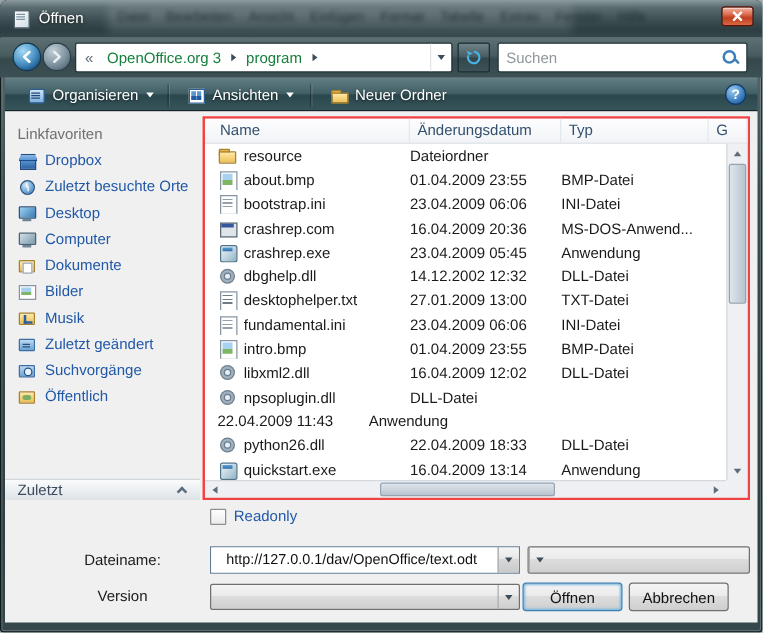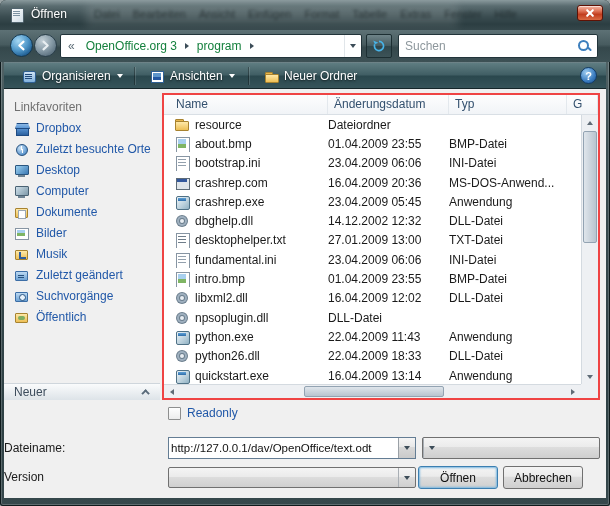--- a/index.html
+++ b/index.html
@@ -128,24 +128,24 @@
   .t-r{width:0;height:0;border-top:3.5px solid transparent;border-bottom:3.5px solid transparent;border-left:4px solid #5f6b76}
   .v-thumb{position:absolute;left:1px;top:16px;width:14px;height:112px;border-radius:2px;cursor:pointer;
        background:linear-gradient(90deg,#dfe5eb,#b9c4cf);border:1px solid #93a3b2}
   .h-thumb{position:absolute;top:1px;left:140px;width:140px;height:11px;border-radius:2px;cursor:pointer;
        background:linear-gradient(180deg,#dfe5eb,#b9c4cf);border:1px solid #93a3b2}
   
   .form{position:absolute;left:0;right:0;top:311px;height:98px}
   .ro{position:absolute;left:164px;top:6px;display:flex;align-items:flex-end;cursor:pointer}
   .cb{width:13px;height:13px;background:linear-gradient(#fefefe,#ececec);border:1px solid #8e8f8f;border-radius:1px;margin-right:6px}
   .ro-label{color:#2158a8}
-  .flabel{position:absolute;left:0;width:156px;text-align:left;color:#1a1a1a}
+  .flabel{position:absolute;left:16px;width:156px;text-align:center;color:#1a1a1a}
   .fl1{top:41px}.fl2{top:70px}
   .combo-input{position:absolute;left:164px;top:37px;width:248px;height:22px;background:#fff;border:1px solid #647d94;display:flex}
-  .combo-input input{flex:1;border:0;outline:0;padding:0 2px;font:11.5px "Liberation Sans",sans-serif;color:#111}
+  .combo-input input{flex:1;border:0;outline:0;padding:0 12px;font:11.5px "Liberation Sans",sans-serif;color:#111}
   .drop{width:17px;display:flex;align-items:center;justify-content:center;border-left:1px solid #9aa0a6;cursor:pointer;
        background:linear-gradient(#f5f5f5,#e8e8e8 45%,#d8d8d8 46%,#cacaca)}
   .select{position:absolute;display:flex;align-items:center;border:1px solid #707070;border-radius:2px;cursor:pointer;
        background:linear-gradient(#f4f4f4,#ebebeb 45%,#dddddd 46%,#cfcfcf)}
   .filetype{left:418px;top:37px;width:178px;height:22px}
   .version{left:164px;top:67px;width:248px;height:21px}
   .select .sel-label{flex:1;padding-left:8px;overflow:hidden;white-space:nowrap}
   .sel-drop{width:17px;height:100%;display:flex;align-items:center;justify-content:center;border-left:1px solid #a8aeb4}
   .btn{position:absolute;top:66px;height:23px;border-radius:3px;font:12px "Liberation Sans",sans-serif;cursor:pointer;color:#111;
        background:linear-gradient(#f4f4f4,#ebebeb 45%,#dddddd 46%,#cfcfcf);border:1px solid #707070}
@@ -273,21 +273,21 @@
             <div class="side-item">
               <span class="sbi sbi-searches"></span>
               <span class="side-label">Suchvorgänge</span>
             </div>
             <div class="side-item">
               <span class="sbi sbi-public"></span>
               <span class="side-label">Öffentlich</span>
             </div>
           </div>
         <div class="ordner">
-          <span>Neuer</span>
+          <span>Zuletzt</span>
           <i class="chev-up"></i>
         </div>
       </div>
 
       <div class="list">
         <div class="lhead">
           <span class="hc hc-name">Name</span>
           <span class="hc hc-date">Änderungsdatum</span>
           <span class="hc hc-type">Typ</span>
           <span class="hc hc-size">G</span>
@@ -373,24 +373,20 @@
               <span class="c ct">DLL-Datei</span>
             </div>
             <div class="frow">
               <span class="c cn">
                 <span class="fic fic-dll"></span>
                 <span class="ftxt">npsoplugin.dll</span>
               </span>
               <span class="c ct">DLL-Datei</span>
             </div>
             <div class="frow">
-              <span class="c cn">
-                <span class="fic fic-exe"></span>
-                <span class="ftxt">python.exe</span>
-              </span>
               <span class="c cd">22.04.2009 11:43</span>
               <span class="c ct">Anwendung</span>
             </div>
             <div class="frow">
               <span class="c cn">
                 <span class="fic fic-dll"></span>
                 <span class="ftxt">python26.dll</span>
               </span>
               <span class="c cd">22.04.2009 18:33</span>
               <span class="c ct">DLL-Datei</span>

